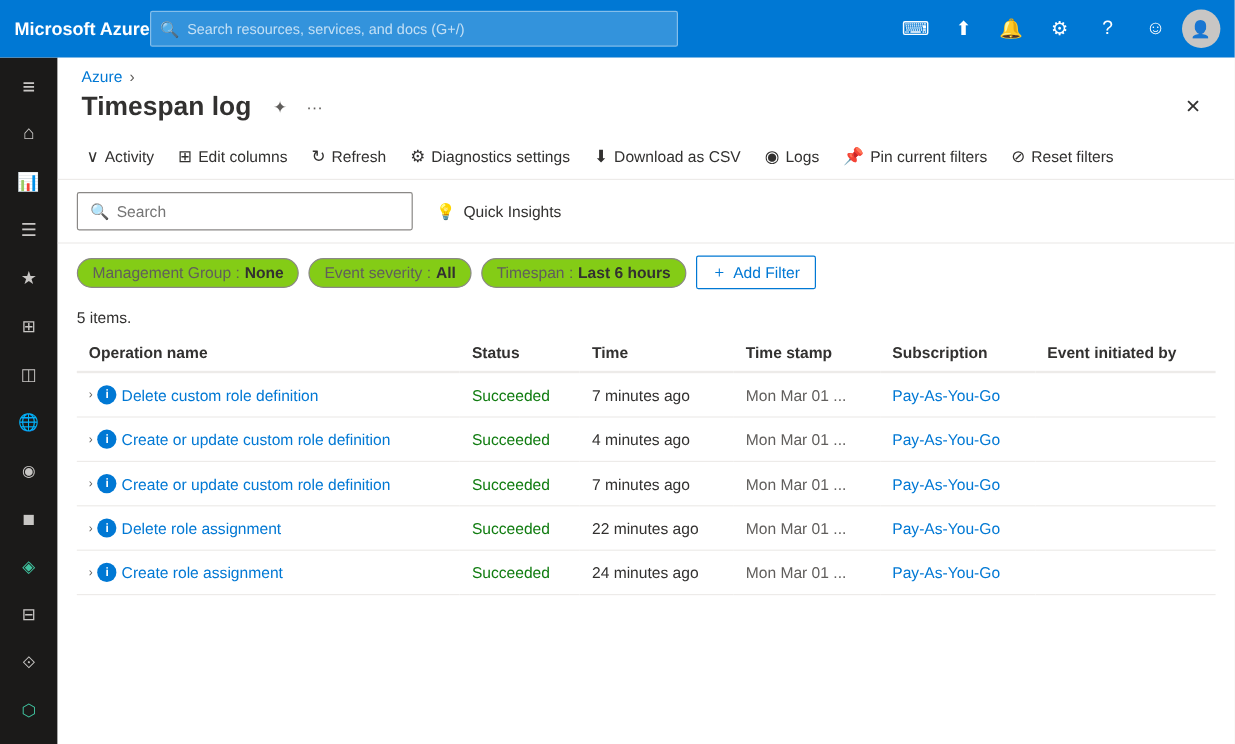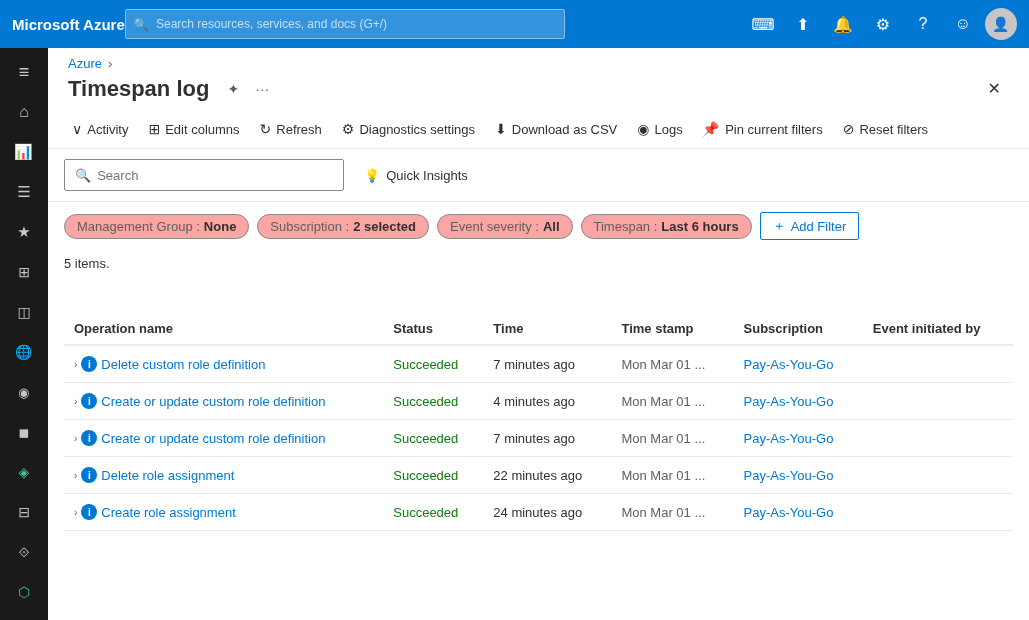--- a/index.html
+++ b/index.html
@@ -43,31 +43,31 @@
 
     
     .filter-bar { padding: 10px 16px; display: flex; align-items: center; gap: 10px; border-bottom: 1px solid #edebe9; }
     .search-box { display: flex; align-items: center; gap: 6px; border: 1px solid #8a8886; border-radius: 2px; padding: 4px 10px; width: 280px; height: 32px; }
     .search-box input { border: none; outline: none; font-size: 13px; width: 100%; color: #323130; }
     .search-icon { color: #605e5c; font-size: 13px; }
     .quick-insights-btn { display: flex; align-items: center; gap: 6px; padding: 5px 10px; background: none; border: none; cursor: pointer; color: #323130; font-size: 13px; }
 
     
     .filter-pills { padding: 10px 16px; display: flex; align-items: center; gap: 8px; flex-wrap: wrap; }
-    .filter-pill { display: flex; align-items: center; gap: 4px; padding: 4px 12px; background: #fca5a5; border: 1px solid #8a8886; border-radius: 16px; font-size: 13px; cursor: pointer; white-space: nowrap; justify-content: center; }
+    .filter-pill { display: flex; align-items: center; gap: 4px; padding: 4px 12px; background: #84cc16; border: 1px solid #8a8886; border-radius: 16px; font-size: 13px; cursor: pointer; white-space: nowrap; justify-content: center; }
     .filter-pill .pill-key { color: #605e5c; }
     .filter-pill .pill-val { font-weight: 600; color: #323130; }
     .add-filter-btn { display: flex; align-items: center; gap: 5px; padding: 4px 12px; background: none; border: 1px solid #0078d4; border-radius: 2px; color: #0078d4; font-size: 13px; cursor: pointer; }
 
     
     .items-count { padding: 6px 16px; font-size: 13px; color: #323130; }
 
     
     .table-container { flex: 1; overflow-y: auto; padding: 0 16px; }
-    table { width: 100%; border-collapse: collapse; margin-top: 36px; }
+    table { width: 100%; border-collapse: collapse; }
     thead th { padding: 8px 10px; text-align: left; font-weight: 600; font-size: 13px; color: #323130; border-bottom: 2px solid #edebe9; white-space: nowrap; }
     tbody tr { border-bottom: 1px solid #edebe9; }
     tbody td { padding: 10px 10px; font-size: 13px; color: #323130; vertical-align: middle; }
     .expand-icon { color: #605e5c; font-size: 10px; cursor: pointer; margin-right: 4px; }
     .info-icon { display: inline-flex; align-items: center; justify-content: center; width: 16px; height: 16px; border-radius: 50%; background: #0078d4; color: white; font-size: 10px; font-weight: 700; margin-right: 4px; flex-shrink: 0; }
     .op-link { color: #0078d4; cursor: pointer; }
     .sub-link { color: #0078d4; cursor: pointer; }
     .op-cell { display: flex; align-items: center; }
     .timestamp-cell { color: #605e5c; }
   </style>
@@ -171,24 +171,20 @@
         <span>Quick Insights</span>
       </button>
     </div>
 
     <div class="filter-pills">
       <div class="filter-pill">
         <span class="pill-key">Management Group :</span>
         <span class="pill-val">None</span>
       </div>
       <div class="filter-pill">
-        <span class="pill-key">Subscription :</span>
-        <span class="pill-val">2 selected</span>
-      </div>
-      <div class="filter-pill">
         <span class="pill-key">Event severity :</span>
         <span class="pill-val">All</span>
       </div>
       <div class="filter-pill">
         <span class="pill-key">Timespan :</span>
         <span class="pill-val">Last 6 hours</span>
       </div>
       <button class="add-filter-btn">
         <span>＋</span>
         <span>Add Filter</span>

